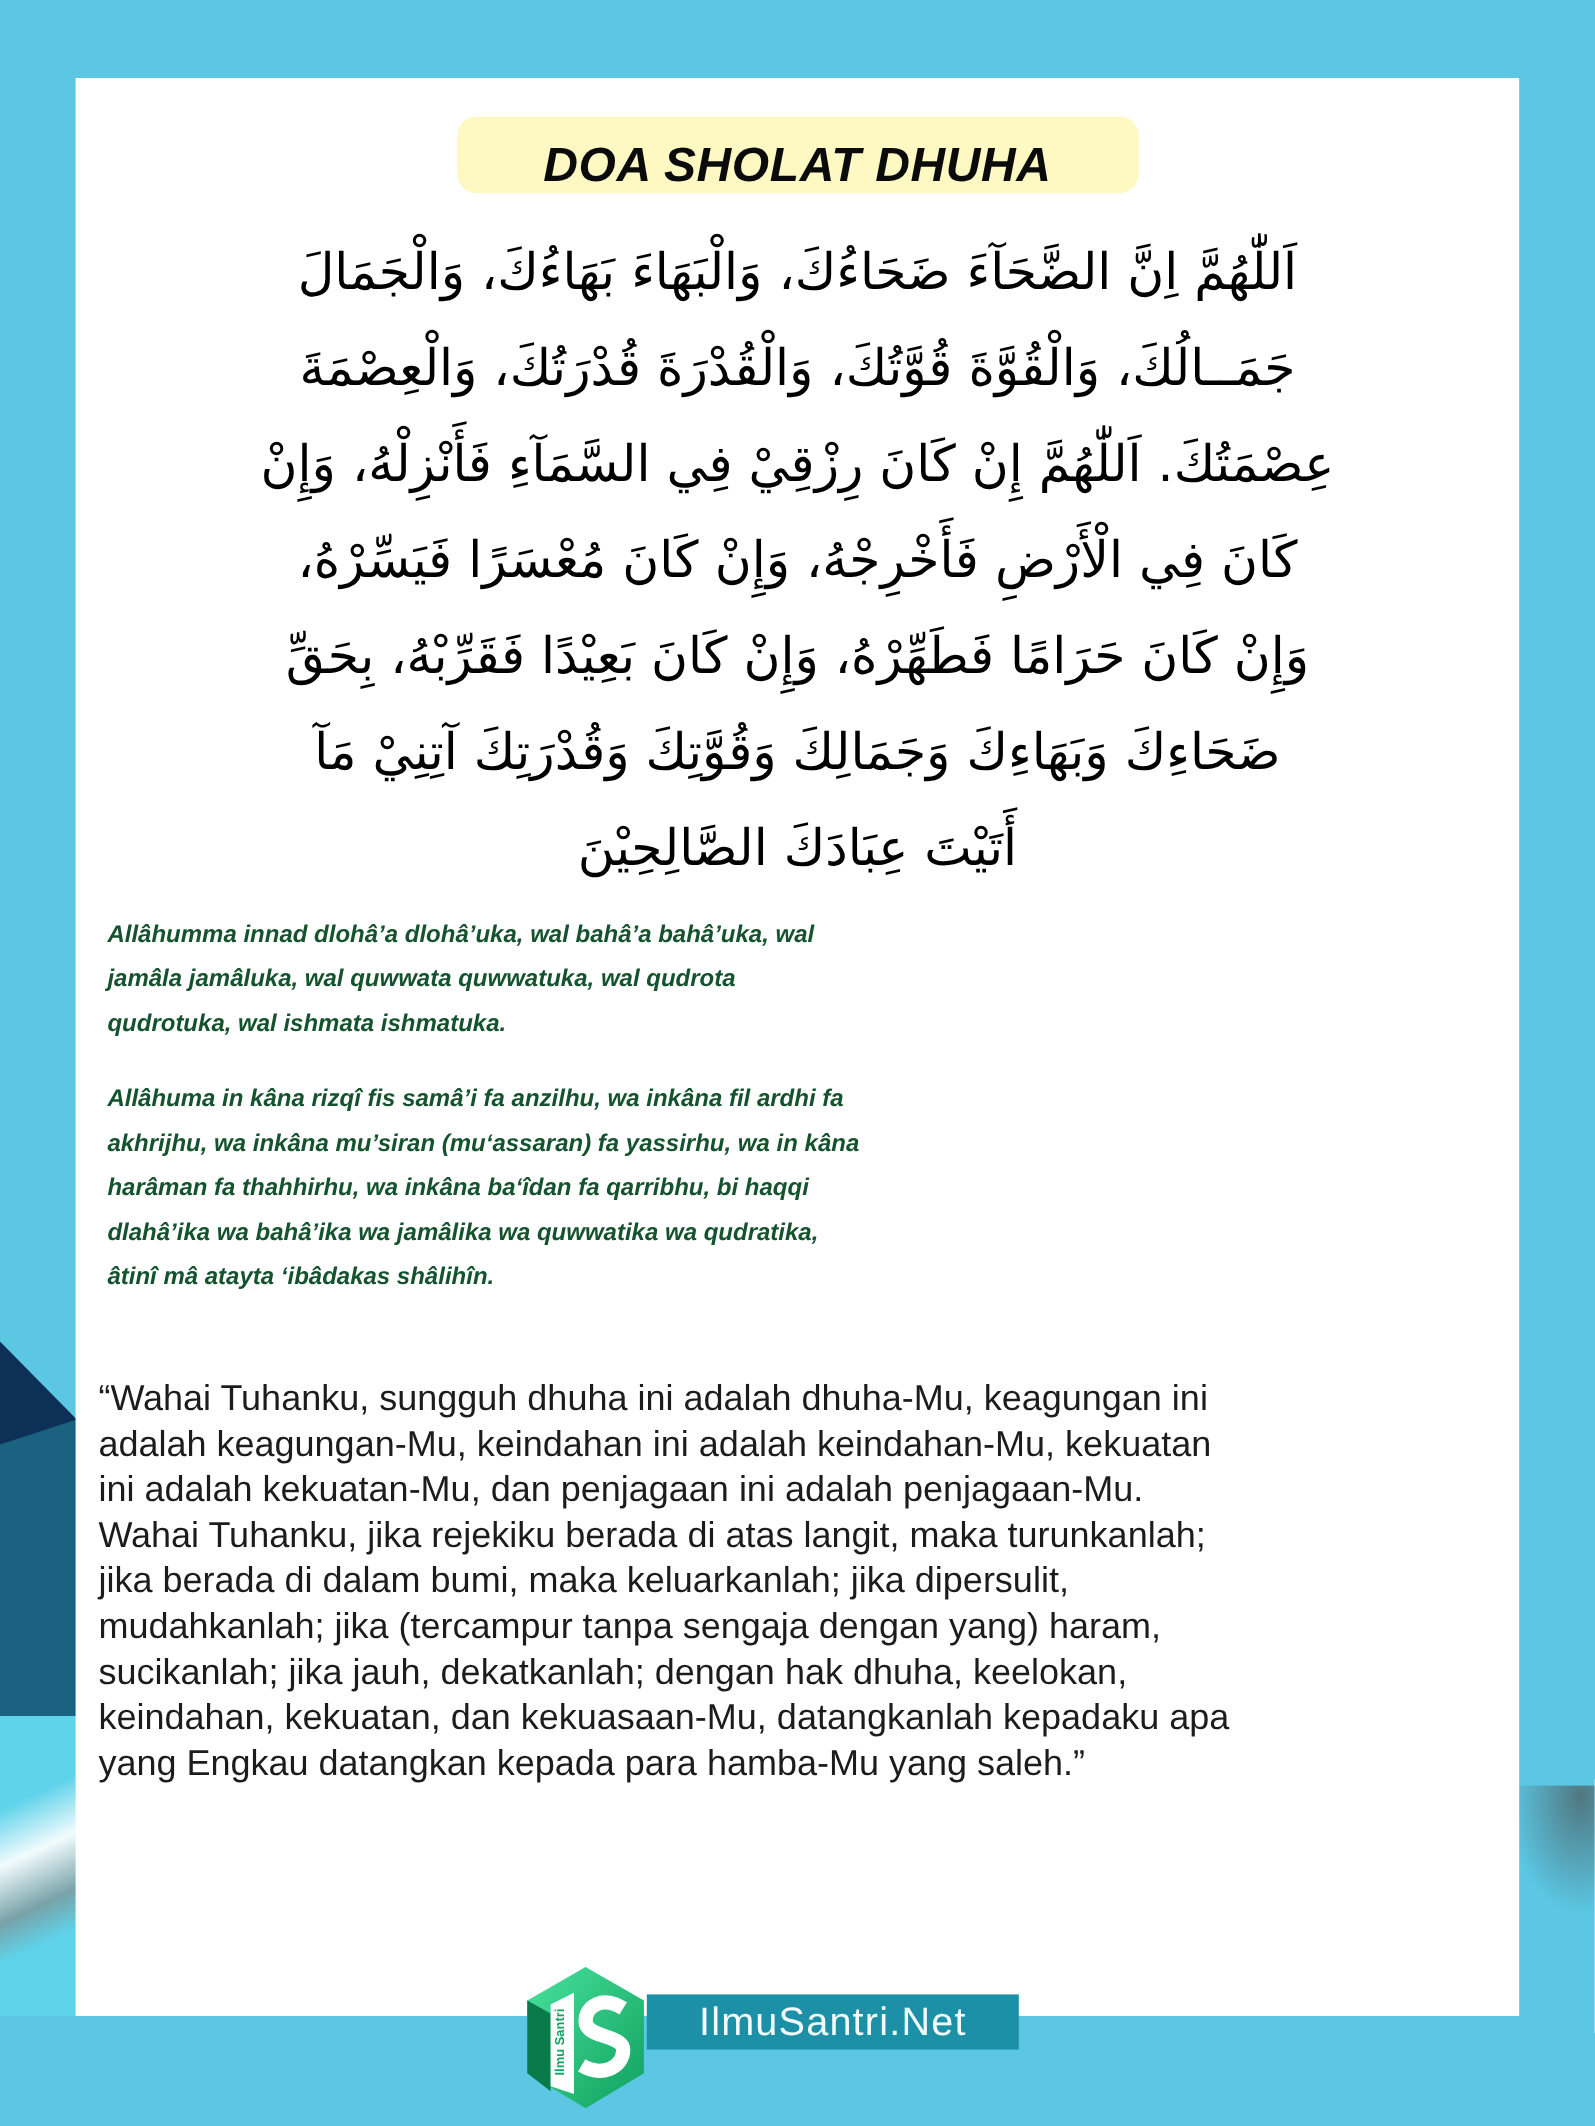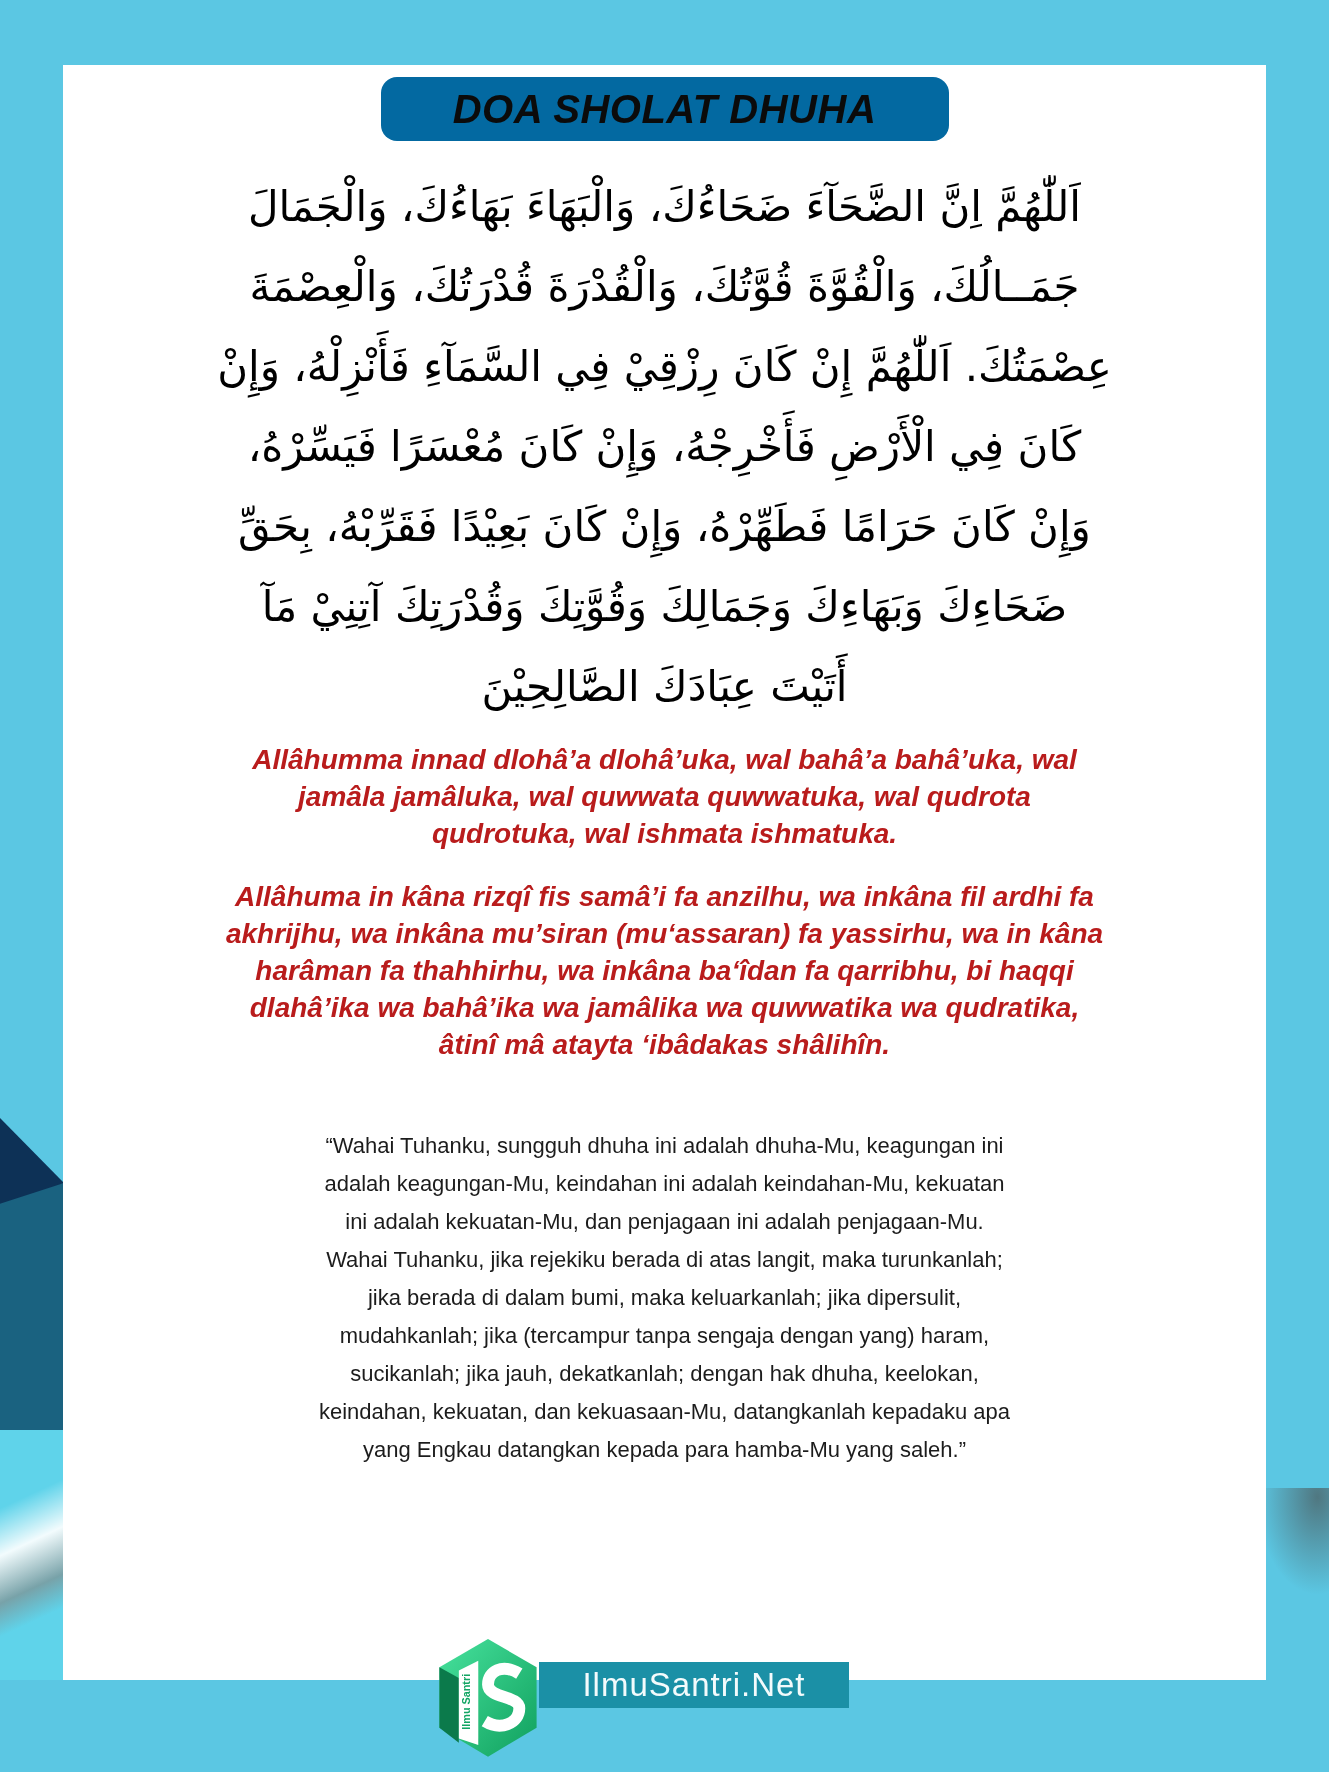--- a/index.html
+++ b/index.html
@@ -41,52 +41,52 @@
   }
 
   
   .card {
     position:absolute; left:63px; top:65px;
     width:1203px; height:1615px;
     background:#FFFFFF; z-index:2;
   }
 
   .title-badge {
-    margin:12px auto 0;
+    margin:32px auto 0;
     width:568px; height:64px;
-    background:#0369a1; border-radius:16px;
-    display:flex; align-items:center; justify-content:center;
+    background:#fef9c3; border-radius:16px;
+    display:flex; align-items:flex-end; justify-content:center;
   }
   .title-badge span {
     font-size:40px; font-weight:bold; font-style:italic;
     color:#0B0B0B; letter-spacing:0.5px; white-space:nowrap;
   }
 
   .arabic {
     margin-top:26px; padding:0 30px;
     direction:rtl; text-align:center;
     font-family:"DejaVu Sans", sans-serif;
     font-size:42px; line-height:80px; color:#000;
     white-space:pre-line;
   }
 
   .latin {
-    text-align:center; color:#b91c1c;
+    color:#14532d;
     font-weight:bold; font-style:italic;
-    font-size:28px; line-height:37px;
+    font-size:20px; line-height:37px;
     white-space:pre-line;
     width:1150px; margin-left:auto; margin-right:auto;
   }
   .latin-1 { margin-top:14px; }
   .latin-2 { margin-top:26px; }
 
   .translation {
     margin:64px auto 4px; width:1165px;
-    text-align:center; color:#1C1C1C;
-    font-size:22px; line-height:38px;
+    text-align:left; color:#1C1C1C;
+    font-size:30px; line-height:38px;
     white-space:pre-line;
   }
 
   
   .footer-logo {
     position:absolute; left:434px; top:1638px;
     width:108px; height:121px; z-index:3;
   }
   .footer-badge {
     position:absolute; left:539px; top:1662px;

